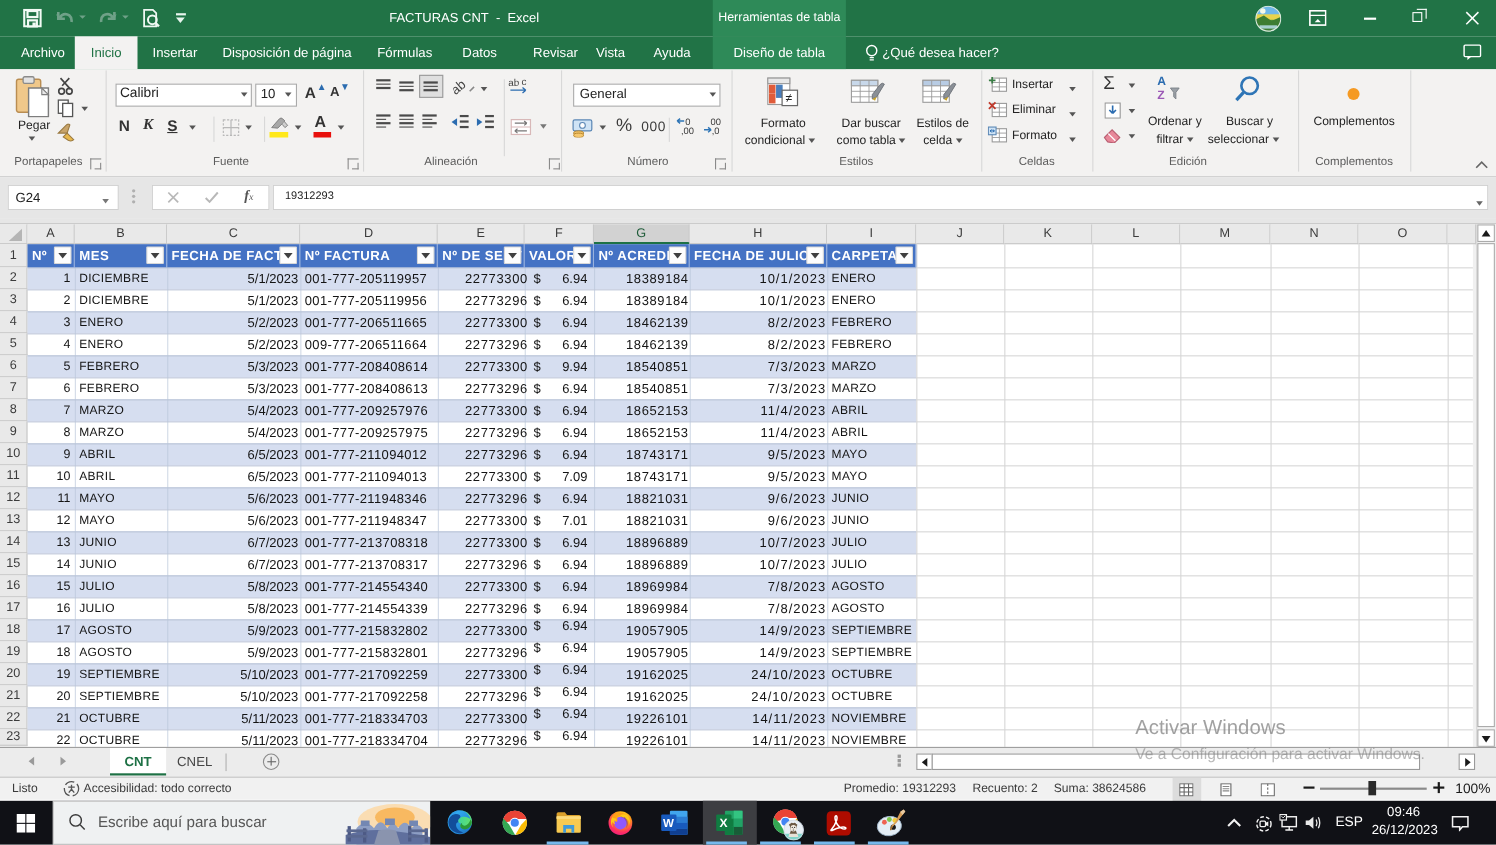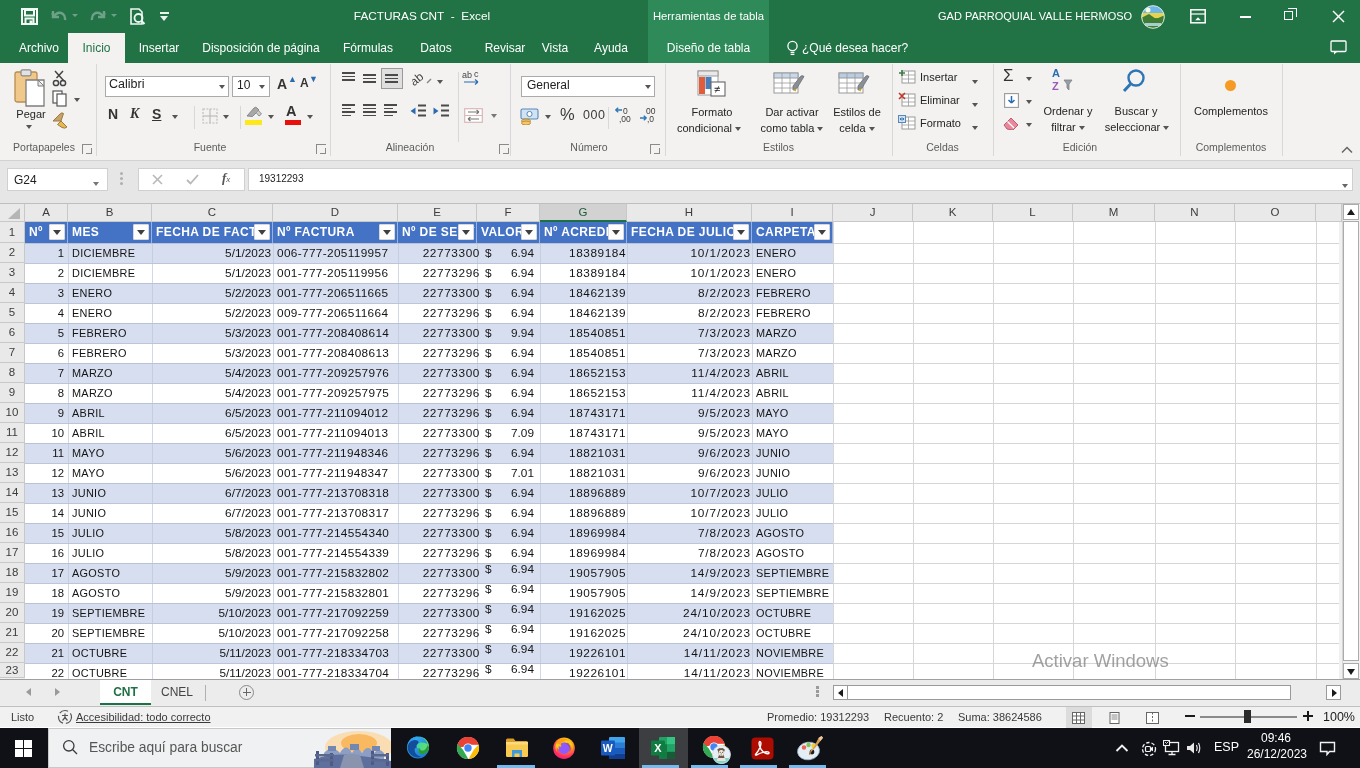--- a/index.html
+++ b/index.html
@@ -48,21 +48,20 @@
 <div class="ab" style="left:111px;top:14px;width:0;height:0;border-left:3px solid transparent;border-right:3px solid transparent;border-top:3.5px solid #6fa188;"></div>
 <svg class="ab" style="left:130px;top:8px;" width="16" height="18" viewBox="0 0 16 18">
 <path d="M1 1 L9 1 L12 4 L12 16 L1 16 Z" fill="none" stroke="#eef8f2" stroke-width="1.6"></path>
 <circle cx="8.5" cy="10" r="4" fill="none" stroke="#eef8f2" stroke-width="1.8"></circle>
 <line x1="11.5" y1="13" x2="14.5" y2="16" stroke="#eef8f2" stroke-width="2.2"></line>
     </svg>
 <div class="ab" style="left:160px;top:12px;width:9px;height:2px;background:#e8f5ee;"></div>
 <div class="ab" style="left:160px;top:16px;width:0;height:0;border-left:4.5px solid transparent;border-right:4.5px solid transparent;border-top:5px solid #e8f5ee;"></div>
 <div class="ab wt" style="left:262px;top:0;width:320px;height:33px;line-height:33px;text-align:center;font-size:11.8px;">FACTURAS CNT&nbsp; -&nbsp; Excel</div>
 <div class="ab wt" style="left:648px;top:0;width:121px;height:33px;line-height:33px;text-align:center;font-size:11.3px;">Herramientas de tabla</div>
-<div class="ab wt" style="left:938px;top:0;width:197px;height:33px;line-height:33px;font-size:11px;">GAD PARROQUIAL VALLE HERMOSO</div>
 <svg class="ab" style="left:1141px;top:5px;" width="24" height="24" viewBox="0 0 24 24">
 <defs>
         <clipPath id="avc">
           <circle cx="12" cy="12" r="11.5"></circle>
         </clipPath>
       </defs>
 <g clip-path="url(#avc)">
         <rect width="24" height="10" fill="#6fb7e8"></rect>
 <rect y="8" width="24" height="6" fill="#e8d44c"></rect>
 <rect y="13" width="24" height="11" fill="#4f8f3a"></rect>
@@ -265,21 +264,21 @@
 <svg class="ab" style="left:773px;top:70px;" width="34" height="30" viewBox="0 0 34 30">
 <rect x="1" y="3" width="24" height="20" fill="#fff" stroke="#9a9a9a" stroke-width="1"></rect>
 <rect x="1" y="3" width="24" height="5" fill="#c8d8ea" stroke="#9a9a9a" stroke-width="1"></rect>
 <line x1="9" y1="3" x2="9" y2="23" stroke="#9a9a9a" stroke-width="0.8"></line>
 <line x1="17" y1="3" x2="17" y2="23" stroke="#9a9a9a" stroke-width="0.8"></line>
 <line x1="1" y1="13" x2="25" y2="13" stroke="#9a9a9a" stroke-width="0.8"></line>
 <line x1="1" y1="18" x2="25" y2="18" stroke="#9a9a9a" stroke-width="0.8"></line>
 <path d="M20 16 L27 7 Q29 4.5 31 6.5 L24 18 L20 20 Z" fill="#8a8f96" stroke="#6a6f76" stroke-width="0.8"></path>
 <path d="M20 20 l4 -2 l-1.5 3.5 Z" fill="#c9a227"></path>
     </svg>
-<div class="ab rbtxt" style="left:750px;top:106px;width:84px;text-align:center;">Dar activar</div>
+<div class="ab rbtxt" style="left:750px;top:106px;width:84px;text-align:center;">Dar buscar</div>
 <div class="ab rbtxt" style="left:746px;top:122px;width:92px;text-align:center;">como tabla <span class="car"></span></div>
 <svg class="ab" style="left:838px;top:70px;" width="34" height="30" viewBox="0 0 34 30">
 <rect x="1" y="3" width="24" height="20" fill="#fff" stroke="#9a9a9a" stroke-width="1"></rect>
 <rect x="1" y="3" width="24" height="5" fill="#b8cce4" stroke="#9a9a9a" stroke-width="1"></rect>
 <line x1="9" y1="3" x2="9" y2="23" stroke="#9a9a9a" stroke-width="0.8"></line>
 <line x1="17" y1="3" x2="17" y2="23" stroke="#9a9a9a" stroke-width="0.8"></line>
 <line x1="1" y1="13" x2="25" y2="13" stroke="#9a9a9a" stroke-width="0.8"></line>
 <line x1="1" y1="18" x2="25" y2="18" stroke="#9a9a9a" stroke-width="0.8"></line>
 <path d="M20 16 L27 7 Q29 4.5 31 6.5 L24 18 L20 20 Z" fill="#8a8f96" stroke="#6a6f76" stroke-width="0.8"></path>
 <path d="M20 20 l4 -2 l-1.5 3.5 Z" fill="#c9a227"></path>
@@ -334,21 +333,21 @@
 <path d="M12 14 L20 14 L17 18 L17 24 L15 22 L15 18 Z" fill="#9aa0a6" stroke="#7a8086" stroke-width="0.8"></path>
 <path d="M11 3 h9 M20 3 l-3.5 0 M20 12 l0 -9" stroke="none"></path>
     </svg>
 <div class="ab rbtxt" style="left:1040px;top:105px;width:56px;text-align:center;">Ordenar y</div>
 <div class="ab rbtxt" style="left:1040px;top:121px;width:56px;text-align:center;">filtrar <span class="car"></span></div>
 <svg class="ab" style="left:1122px;top:68px;" width="26" height="26" viewBox="0 0 26 26">
 <circle cx="14" cy="10" r="7.5" fill="none" stroke="#2e75b6" stroke-width="2.4"></circle>
 <line x1="8.5" y1="16" x2="2" y2="23" stroke="#2e75b6" stroke-width="3"></line>
     </svg>
 <div class="ab rbtxt" style="left:1104px;top:105px;width:64px;text-align:center;">Buscar y</div>
-<div class="ab rbtxt" style="left:1098px;top:121px;width:78px;text-align:center;">seleccionar <span class="car"></span></div>
+<div class="ab rbtxt" style="left:1098px;top:121px;width:78px;text-align:left;">seleccionar <span class="car"></span></div>
 <div class="grp" style="left:1180px;width:0px;"></div>
 <div class="grp" style="left:1040px;width:120px;left:1020px;">Edición</div>
 <div class="ab" style="left:1225px;top:80px;width:11px;height:11px;border-radius:50%;background:#f59a23;"></div>
 <div class="ab rbtxt" style="left:1171px;top:105px;width:120px;text-align:center;">Complementos</div>
 <div class="grp" style="left:1171px;width:120px;">Complementos</div>
 <svg class="ab" style="left:1341px;top:146px;" width="12" height="8" viewBox="0 0 12 8">
 <path d="M1 6.5 L6 1.5 L11 6.5" fill="none" stroke="#666" stroke-width="1.5"></path>
     </svg>
 <div class="ab" style="left:0;top:161px;width:1360px;height:38px;background:#e6e6e6;"></div>
 <div class="ab" style="left:7px;top:168px;width:101px;height:23px;background:#fff;border:1px solid #d0d0d0;"></div>
@@ -495,21 +494,21 @@
 <div class="fbtn" style="left:521px;top:224px;"></div>
 <div class="hcell" style="left:540px;width:87px;padding-left:4px;">Nº ACREDIT</div>
 <div class="fbtn" style="left:608px;top:224px;"></div>
 <div class="hcell" style="left:627px;width:125px;padding-left:4px;">FECHA DE JULIO</div>
 <div class="fbtn" style="left:733px;top:224px;"></div>
 <div class="hcell" style="left:752px;width:81px;padding-left:4px;">CARPETA</div>
 <div class="fbtn" style="left:814px;top:224px;"></div>
 <div class="cell" style="left:25px;top:243px;width:39px;height:20px;line-height:20px;text-align:right;font-size:11.3px;">1</div>
 <div class="cell ctx" style="left:72px;top:243px;width:78px;height:20px;line-height:20px;letter-spacing:0.3px;">DICIEMBRE</div>
 <div class="cell" style="left:152px;top:243px;width:119px;height:20px;line-height:20px;text-align:right;">5/1/2023</div>
-<div class="cell" style="left:277px;top:243px;width:119px;height:20px;line-height:20px;letter-spacing:0.35px;">006-777-205119957</div>
+<div class="cell" style="left:277px;top:243px;width:119px;height:20px;line-height:20px;letter-spacing:0.35px;">001-777-205119957</div>
 <div class="cell" style="left:398px;top:243px;width:82px;height:20px;line-height:20px;text-align:right;letter-spacing:0.6px;">22773300</div>
 <div class="cell" style="left:485px;top:243px;width:20px;height:20px;line-height:20px;">$</div>
 <div class="cell" style="left:485px;top:243px;width:49px;height:20px;line-height:20px;text-align:right;">6.94</div>
 <div class="cell" style="left:540px;top:243px;width:86px;height:20px;line-height:20px;text-align:right;letter-spacing:0.55px;">18389184</div>
 <div class="cell" style="left:627px;top:243px;width:124px;height:20px;line-height:20px;text-align:right;letter-spacing:0.9px;">10/1/2023</div>
 <div class="cell ctx" style="left:756px;top:243px;width:77px;height:20px;line-height:20px;letter-spacing:0.3px;">ENERO</div>
 <div class="cell" style="left:25px;top:263px;width:39px;height:20px;line-height:20px;text-align:right;font-size:11.3px;">2</div>
 <div class="cell ctx" style="left:72px;top:263px;width:78px;height:20px;line-height:20px;letter-spacing:0.3px;">DICIEMBRE</div>
 <div class="cell" style="left:152px;top:263px;width:119px;height:20px;line-height:20px;text-align:right;">5/1/2023</div>
 <div class="cell" style="left:277px;top:263px;width:119px;height:20px;line-height:20px;letter-spacing:0.35px;">001-777-205119956</div>
@@ -719,20 +718,21 @@
 <div class="cell" style="left:540px;top:663px;width:86px;height:20px;line-height:20px;text-align:right;letter-spacing:0.55px;">19226101</div>
 <div class="cell" style="left:627px;top:663px;width:124px;height:20px;line-height:20px;text-align:right;letter-spacing:0.9px;">14/11/2023</div>
 <div class="cell ctx" style="left:756px;top:663px;width:77px;height:20px;line-height:20px;letter-spacing:0.3px;">NOVIEMBRE</div>
 <div class="ab" style="left:1342px;top:204px;width:18px;height:475px;background:#f0f0f0;border-left:1px solid #d5d5d5;"></div>
 <div class="ab" style="left:1343px;top:204px;width:16px;height:16px;background:#fff;border:1px solid #ababab;"></div>
 <div class="ab" style="left:1346.5px;top:209px;width:0;height:0;border-left:4.5px solid transparent;border-right:4.5px solid transparent;border-bottom:6px solid #1a1a1a;"></div>
 <div class="ab" style="left:1343px;top:221px;width:16px;height:440px;background:#fff;border:1px solid #ababab;"></div>
 <div class="ab" style="left:1343px;top:663px;width:16px;height:16px;background:#fff;border:1px solid #ababab;"></div>
 <div class="ab" style="left:1346.5px;top:669px;width:0;height:0;border-left:4.5px solid transparent;border-right:4.5px solid transparent;border-top:6px solid #1a1a1a;"></div>
 <div class="ab" style="left:1032px;top:650px;font-size:18.5px;color:rgba(125,125,125,0.72);">Activar Windows</div>
+<div class="ab" style="left:1032px;top:678px;font-size:14.2px;color:rgba(125,125,125,0.55);z-index:30;">Ve a Configuración para activar Windows.</div>
 <div class="ab" style="left:0;top:679px;width:1360px;height:27px;background:#ececec;border-top:1px solid #9f9f9f;"></div>
 <div class="ab" style="left:26px;top:688px;width:0;height:0;border-top:4.5px solid transparent;border-bottom:4.5px solid transparent;border-right:5px solid #9a9a9a;"></div>
 <div class="ab" style="left:55px;top:688px;width:0;height:0;border-top:4.5px solid transparent;border-bottom:4.5px solid transparent;border-left:5px solid #9a9a9a;"></div>
 <div class="ab" style="left:100px;top:680px;width:51px;height:25px;background:#fff;border-bottom:2.5px solid #1e7145;"></div>
 <div class="ab" style="left:100px;top:680px;width:51px;height:24px;line-height:24px;text-align:center;font-size:12px;font-weight:bold;color:#1e7145;">CNT</div>
 <div class="ab" style="left:152px;top:680px;width:50px;height:25px;line-height:25px;text-align:center;font-size:12px;color:#444;">CNEL</div>
 <div class="ab" style="left:205px;top:685px;width:1px;height:16px;background:#b0b0b0;"></div>
 <div class="ab" style="left:239px;top:685px;width:15px;height:15px;border:1px solid #8a8a8a;border-radius:50%;"></div>
 <div class="ab" style="left:242.5px;top:691.5px;width:8px;height:1.5px;background:#666;"></div>
 <div class="ab" style="left:245.8px;top:688.2px;width:1.5px;height:8px;background:#666;"></div>
@@ -741,21 +741,21 @@
 <div class="ab" style="left:838px;top:688.5px;width:0;height:0;border-top:4px solid transparent;border-bottom:4px solid transparent;border-right:5.5px solid #1a1a1a;"></div>
 <div class="ab" style="left:847px;top:685px;width:444px;height:15px;background:#fff;border:1px solid #9a9a9a;"></div>
 <div class="ab" style="left:1326px;top:685px;width:15px;height:15px;background:#fff;border:1px solid #9a9a9a;"></div>
 <div class="ab" style="left:1331.5px;top:688.5px;width:0;height:0;border-top:4px solid transparent;border-bottom:4px solid transparent;border-left:5.5px solid #1a1a1a;"></div>
 <div class="ab" style="left:0;top:706px;width:1360px;height:21px;background:#f1f1f1;border-top:1px solid #c0c0c0;"></div>
 <div class="ab" style="left:11px;top:711px;font-size:11px;color:#3a3a3a;">Listo</div>
 <svg class="ab" style="left:57px;top:709px;" width="16" height="16" viewBox="0 0 16 16">
 <circle cx="8" cy="8" r="6.5" fill="none" stroke="#555" stroke-width="1.2" stroke-dasharray="9 3"></circle>
 <path d="M8 4.5 v4 M8 8.5 l-2.5 3 M8 8.5 l2.5 3 M5 6.5 h6" stroke="#555" stroke-width="1.2" fill="none"></path>
     </svg>
-<div class="ab" style="left:76px;top:711px;font-size:11px;color:#3a3a3a;text-decoration:underline;">Accesibilidad: todo correcto</div>
+<div class="ab" style="left:76px;top:711px;font-size:11px;color:#3a3a3a;">Accesibilidad: todo correcto</div>
 <div class="ab" style="left:767px;top:711px;font-size:11px;color:#3a3a3a;">Promedio: 19312293</div>
 <div class="ab" style="left:884px;top:711px;font-size:11px;color:#3a3a3a;">Recuento: 2</div>
 <div class="ab" style="left:958px;top:711px;font-size:11px;color:#3a3a3a;">Suma: 38624586</div>
 <div class="ab" style="left:1066px;top:707px;width:26px;height:21px;background:#dcdcdc;"></div>
 <svg class="ab" style="left:1072px;top:712px;" width="13" height="12" viewBox="0 0 13 12">
 <rect x="0.5" y="0.5" width="12" height="11" fill="#fff" stroke="#666" stroke-width="1"></rect>
 <line x1="0.5" y1="4" x2="12.5" y2="4" stroke="#666"></line>
       <line x1="0.5" y1="8" x2="12.5" y2="8" stroke="#666"></line>
 <line x1="4.5" y1="0.5" x2="4.5" y2="11.5" stroke="#666"></line>
       <line x1="8.5" y1="0.5" x2="8.5" y2="11.5" stroke="#666"></line>

